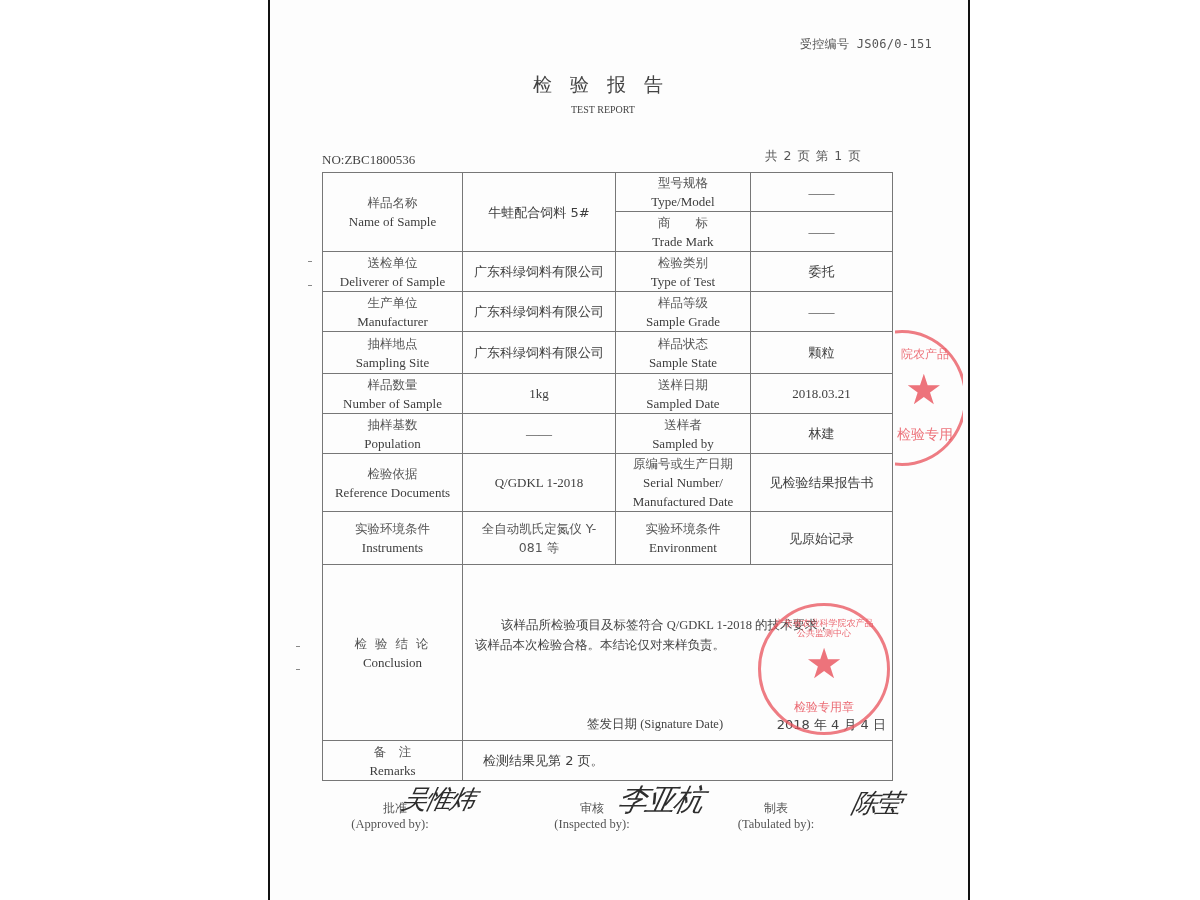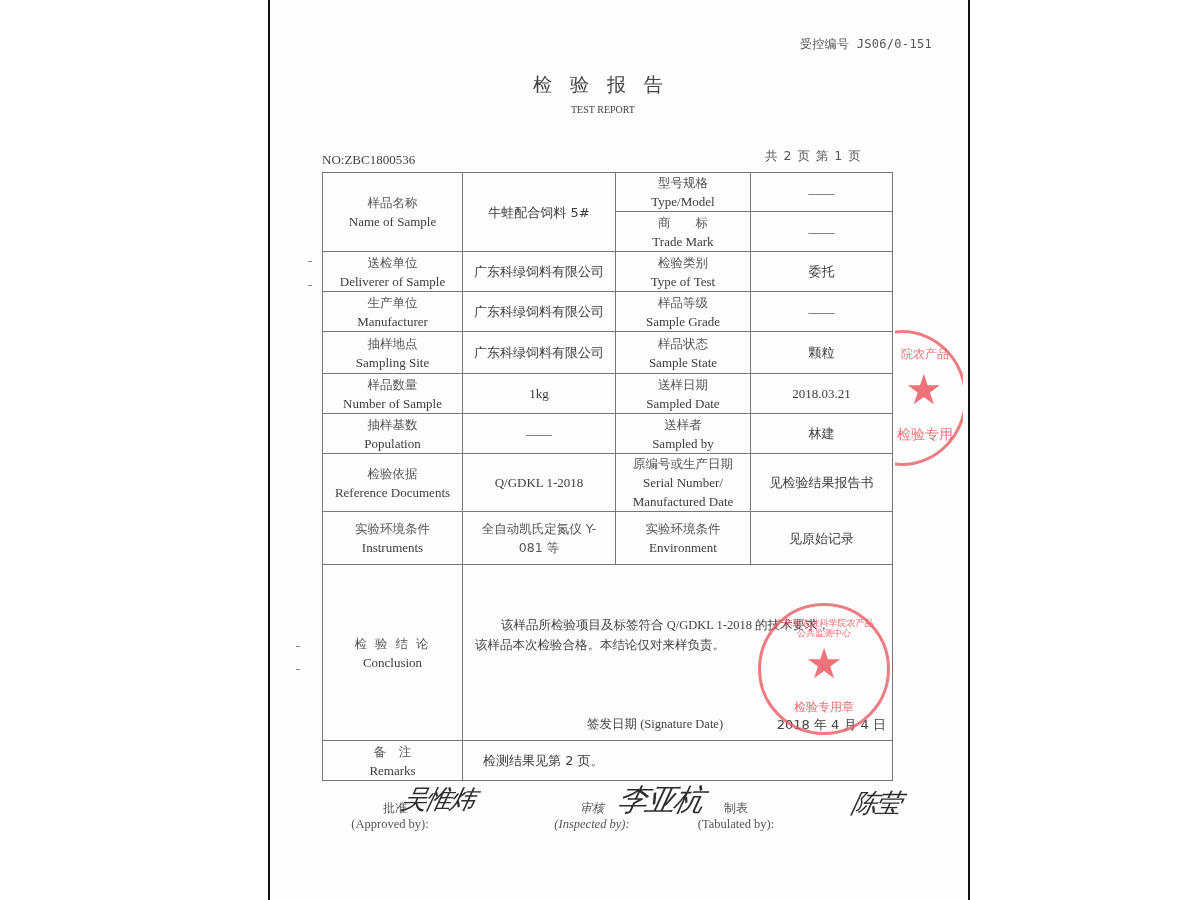--- a/index.html
+++ b/index.html
@@ -178,27 +178,27 @@
   </tr>
 </tbody>
   </table>
 
 <div class="abs sign-label" style="left:340px; top:800px; width:100px;">
   <span class="cn" style="display:inline-block; margin-left:10px;">批准</span>
   <span style="display:block;">(Approved by):</span>
 </div>
 <div class="abs hand" style="left:402px; top:782px;">吴惟炜</div>
 
-<div class="abs sign-label" style="left:542px; top:800px; width:100px;font-style:italic;">
+<div class="abs sign-label" style="left:542px; top:800px; width:100px;">
   <span class="cn" style="display:inline-block;">审核</span>
   <span style="display:block;">(Inspected by):</span>
 </div>
 <div class="abs hand" style="left:618px; top:780px; font-size:30px;">李亚杭</div>
 
-<div class="abs sign-label" style="left:686px; top:800px; width:100px;">
+<div class="abs sign-label" style="left:726px; top:800px; width:100px;">
   <span class="cn" style="display:inline-block;">制表</span>
   <span style="display:block;">(Tabulated by):</span>
 </div>
 <div class="abs hand" style="left:852px; top:786px;">陈莹</div>
 
 <div class="abs stamp" style="left:758px; top:603px; width:126px; height:126px;">
   <div class="cn" style="position:absolute; left:0; right:0; top:12px; font-size:9px; color:rgba(232,80,90,0.85); line-height:10px; padding:0 12px;">广东省农业科学院农产品公共监测中心</div>
   <div style="position:absolute; left:0; right:0; top:36px; font-size:42px; line-height:44px;">★</div>
   <div class="cn" style="position:absolute; left:0; right:0; bottom:16px; font-size:12px; color:rgba(232,80,90,0.85);">检验专用章</div>
 </div>

